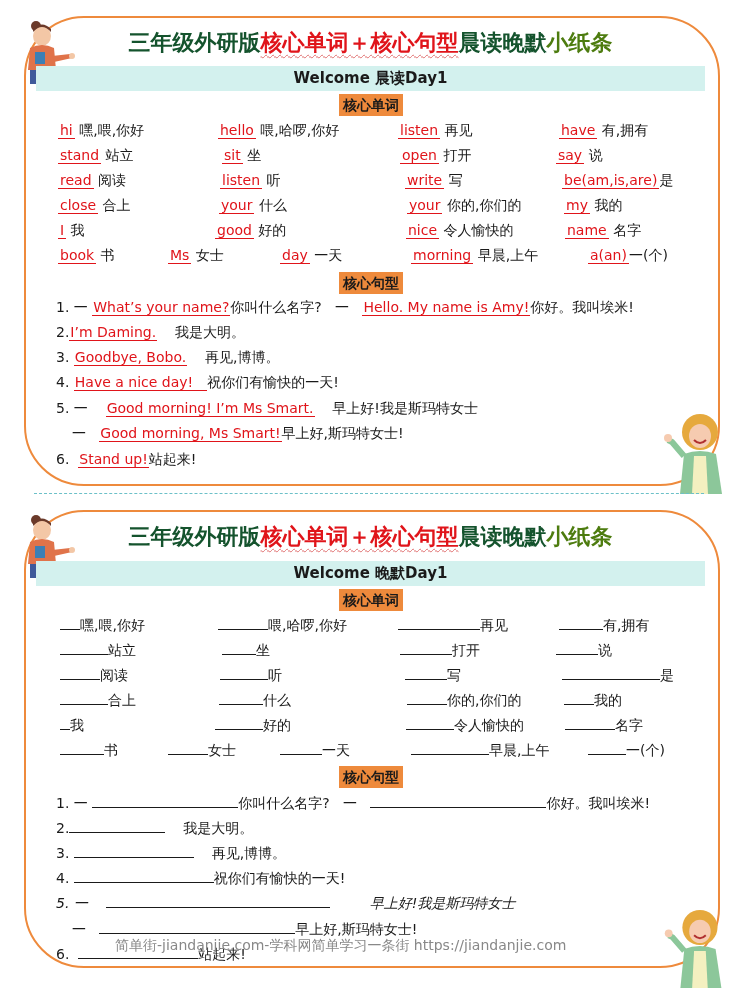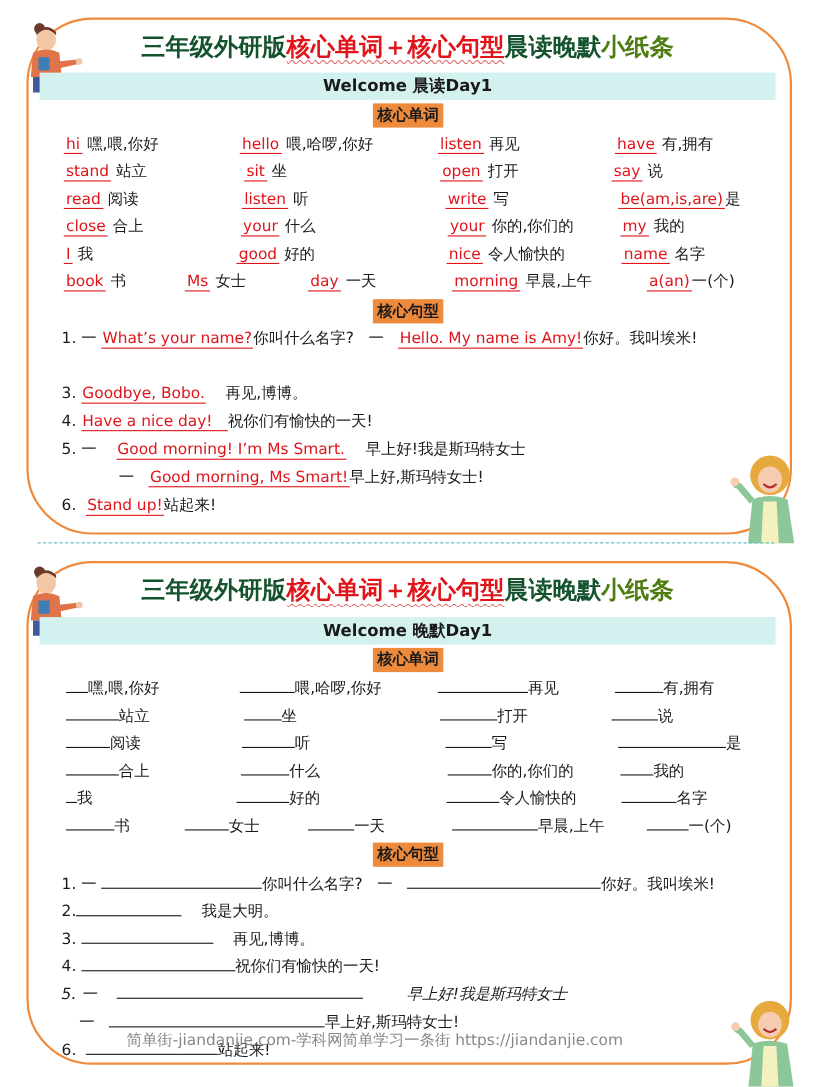--- a/index.html
+++ b/index.html
@@ -107,30 +107,33 @@
     <span class="cell" style="left:280px;"><span class="ans">day</span>&nbsp;<span class="meaning">一天</span></span>
     <span class="cell" style="left:411px;"><span class="ans">morning</span>&nbsp;<span class="meaning">早晨,上午</span></span>
     <span class="cell" style="left:588px;"><span class="ans">a(an)</span><span class="meaning">一(个)</span></span>
   </div>
 
   <div class="tag" style="top:272px;">核心句型</div>
 
   <div class="sent" style="top:299px;">
     <span>1.</span> <span>一</span> <span class="ans">What’s your name?</span><span>你叫什么名字?</span>&nbsp;&nbsp;&nbsp;<span>一</span>&nbsp;&nbsp;&nbsp;<span class="ans">Hello. My name is Amy!</span><span>你好。我叫埃米!</span>
   </div>
+  <div class="sent" style="top:324px;">
+    <span>2.</span><span class="ans">I’m Daming.</span>&nbsp;&nbsp;&nbsp;&nbsp;<span>我是大明。</span>
+  </div>
   <div class="sent" style="top:349px;">
     <span>3.</span> <span class="ans">Goodbye, Bobo.</span>&nbsp;&nbsp;&nbsp;&nbsp;<span>再见,博博。</span>
   </div>
   <div class="sent" style="top:374px;">
     <span>4.</span> <span class="ans" style="padding-right:14px;">Have a nice day!</span><span>祝你们有愉快的一天!</span>
   </div>
   <div class="sent" style="top:400px;">
     <span>5.</span> <span>一</span>&nbsp;&nbsp;&nbsp;&nbsp;<span class="ans">Good morning! I’m Ms Smart.</span>&nbsp;&nbsp;&nbsp;&nbsp;<span>早上好!我是斯玛特女士</span>
   </div>
-  <div class="sent" style="top:425px;left:72px;margin-left:36px;">
+  <div class="sent" style="top:425px;left:72px;">
     <span>一</span>&nbsp;&nbsp;&nbsp;<span class="ans">Good morning, Ms Smart!</span><span>早上好,斯玛特女士!</span>
   </div>
   <div class="sent" style="top:451px;">
     <span>6.</span>&nbsp;&nbsp;<span class="ans">Stand up!</span><span>站起来!</span>
   </div>
 
   <svg class="figure" style="left:662px;top:410px;" width="70" height="84" viewBox="0 0 70 84">
     <ellipse cx="38" cy="22" rx="18" ry="18" fill="#e6a93d"></ellipse>
     <ellipse cx="38" cy="26" rx="11" ry="12" fill="#f6cbb0"></ellipse>
     <path d="M32 30 Q38 36 44 30" stroke="#b03030" fill="none" stroke-width="2"></path>

